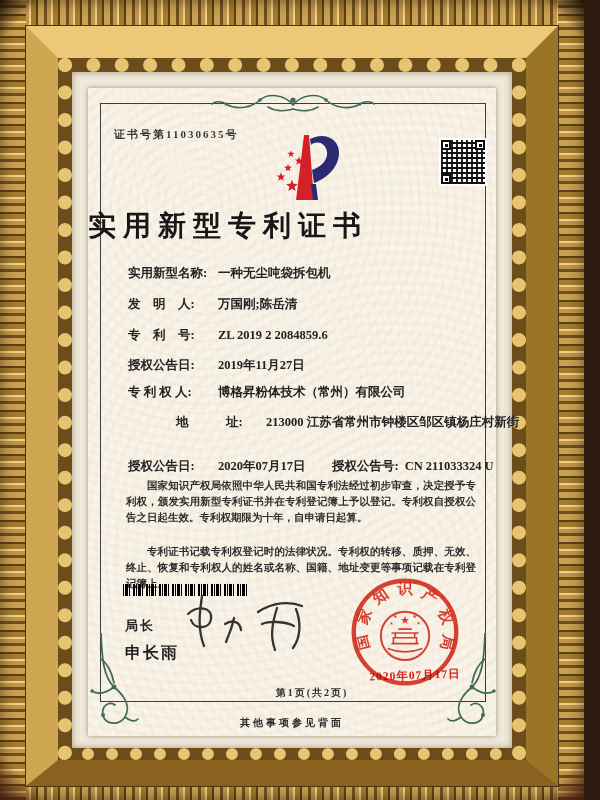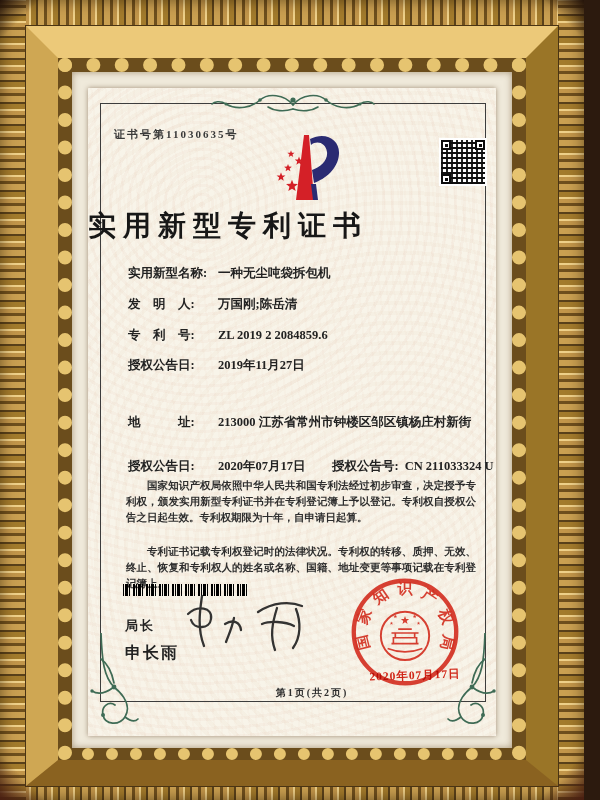--- a/index.html
+++ b/index.html
@@ -57,21 +57,21 @@
   .qr-f::after{content:"";position:absolute;inset:1.5px;background:#0c0c0c;}
   .qr-f.tl{top:0;left:0;} .qr-f.tr{top:0;right:0;} .qr-f.bl{bottom:0;left:0;}
 
   .title{position:absolute;left:0;right:0;top:119px;margin:0;
     font-size:28px;font-weight:700;color:#171717;letter-spacing:7px;}
 
   .row{position:absolute;left:40px;font-size:12.5px;font-weight:700;color:#222;white-space:nowrap;}
   .row .lbl{display:inline-block;min-width:88px;}
   .row .val{margin-left:2px;}
   .r1{top:177px;} .r2{top:208px;} .r3{top:239px;} .r4{top:269px;}
-  .r5{top:296px;} .r6{top:326px;} .r7{top:354px;margin-top:16px;}
+  .r5{top:296px;} .r6{top:326px;margin-left:48px;} .r7{top:354px;margin-top:16px;}
   .pair2{position:absolute;left:204px;top:0;}
   .pair2 .lbl{min-width:0;margin-right:4px;}
 
   .paras{position:absolute;left:20px;top:372px;width:386px;font-size:10.5px;line-height:16px;
     color:#2e2e2e;font-weight:500;text-align:justify;}
   .paras p{margin:18px;text-indent:2em;font-weight:bold;}
 
   .barcode{position:absolute;left:35px;top:496px;width:124px;height:12px;
     background:repeating-linear-gradient(90deg,#000 0 1px,rgba(0,0,0,0) 1px 2px,#000 2px 5px,rgba(0,0,0,0) 5px 6px,#000 6px 7px,rgba(0,0,0,0) 7px 10px,#000 10px 12px,rgba(0,0,0,0) 12px 13px);}
   .issuer-title{position:absolute;left:37px;top:529px;font-size:13px;font-weight:700;color:#222;letter-spacing:2px;}
@@ -185,20 +185,23 @@
     </div>
     <div class="row r2">
       <span class="lbl">发　明　人:</span><span class="val">万国刚;陈岳清</span>
     </div>
     <div class="row r3">
       <span class="lbl">专　利　号:</span><span class="val">ZL 2019 2 2084859.6</span>
     </div>
     <div class="row r4">
       <span class="lbl">授权公告日:</span><span class="val">2019年11月27日</span>
     </div>
+    <div class="row r5">
+      <span class="lbl">专 利 权 人:</span><span class="val">博格昇粉体技术（常州）有限公司</span>
+    </div>
     <div class="row r6">
       <span class="lbl">地　　　址:</span><span class="val">213000 江苏省常州市钟楼区邹区镇杨庄村新街</span>
     </div>
     <div class="row r7">
       <span class="lbl">授权公告日:</span><span class="val">2020年07月17日</span>
       <span class="pair2">
         <span class="lbl">授权公告号:</span><span class="val">CN 211033324 U</span>
       </span>
     </div>
 
@@ -240,14 +243,15 @@
         <use href="#st" transform="translate(60,48) scale(0.75)"></use>
         <use href="#st" transform="translate(50,44) scale(0.34)"></use>
         <use href="#st" transform="translate(70,44) scale(0.34)"></use>
         <use href="#st" transform="translate(46,51) scale(0.3)"></use>
         <use href="#st" transform="translate(74,51) scale(0.3)"></use>
       </g>
     </svg>
     <div class="seal-date">2020年07月17日</div>
 
     <div class="page-footer">第1页(共2页)</div>
+    <div class="back-note">其他事项参见背面</div>
   </div>
 </div>
 
 </body></html>

